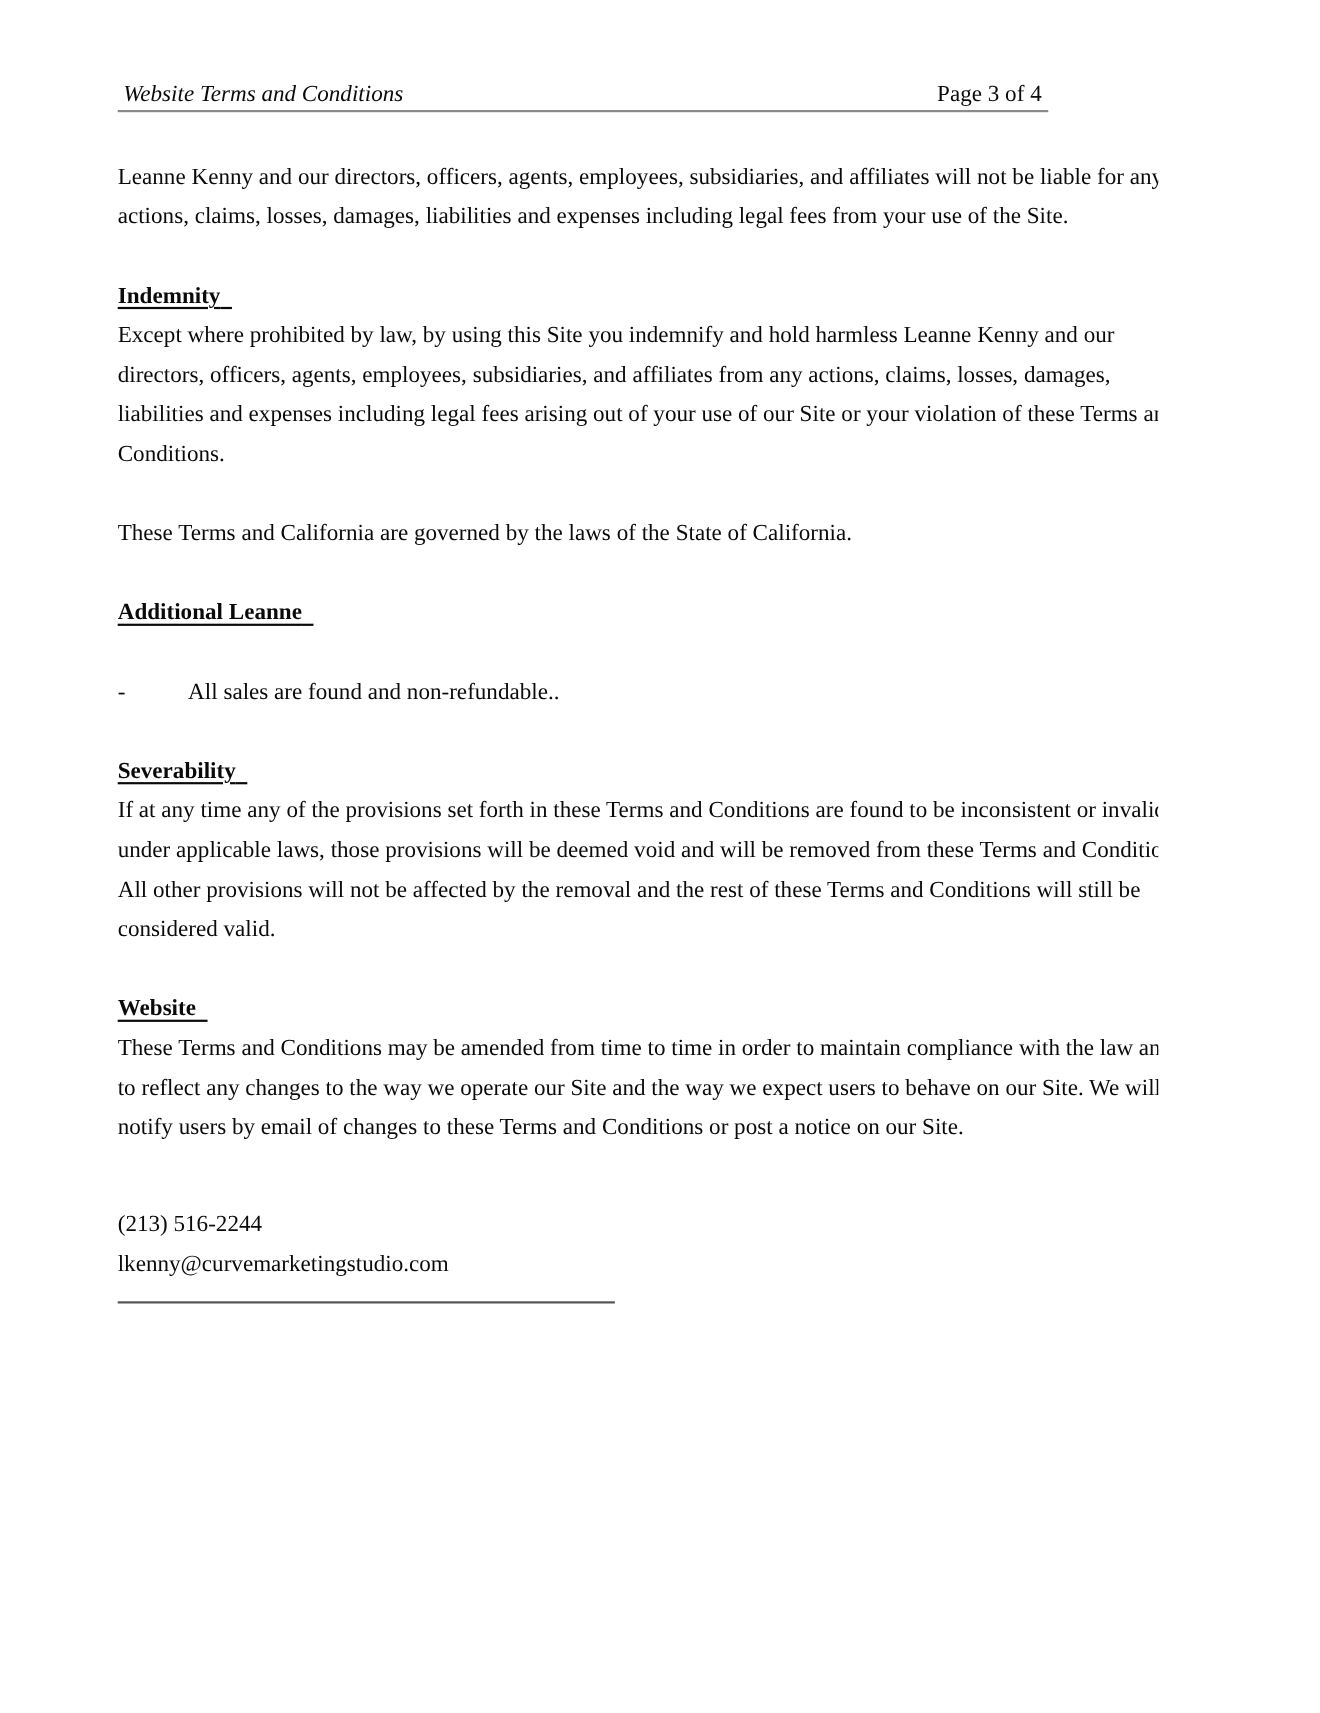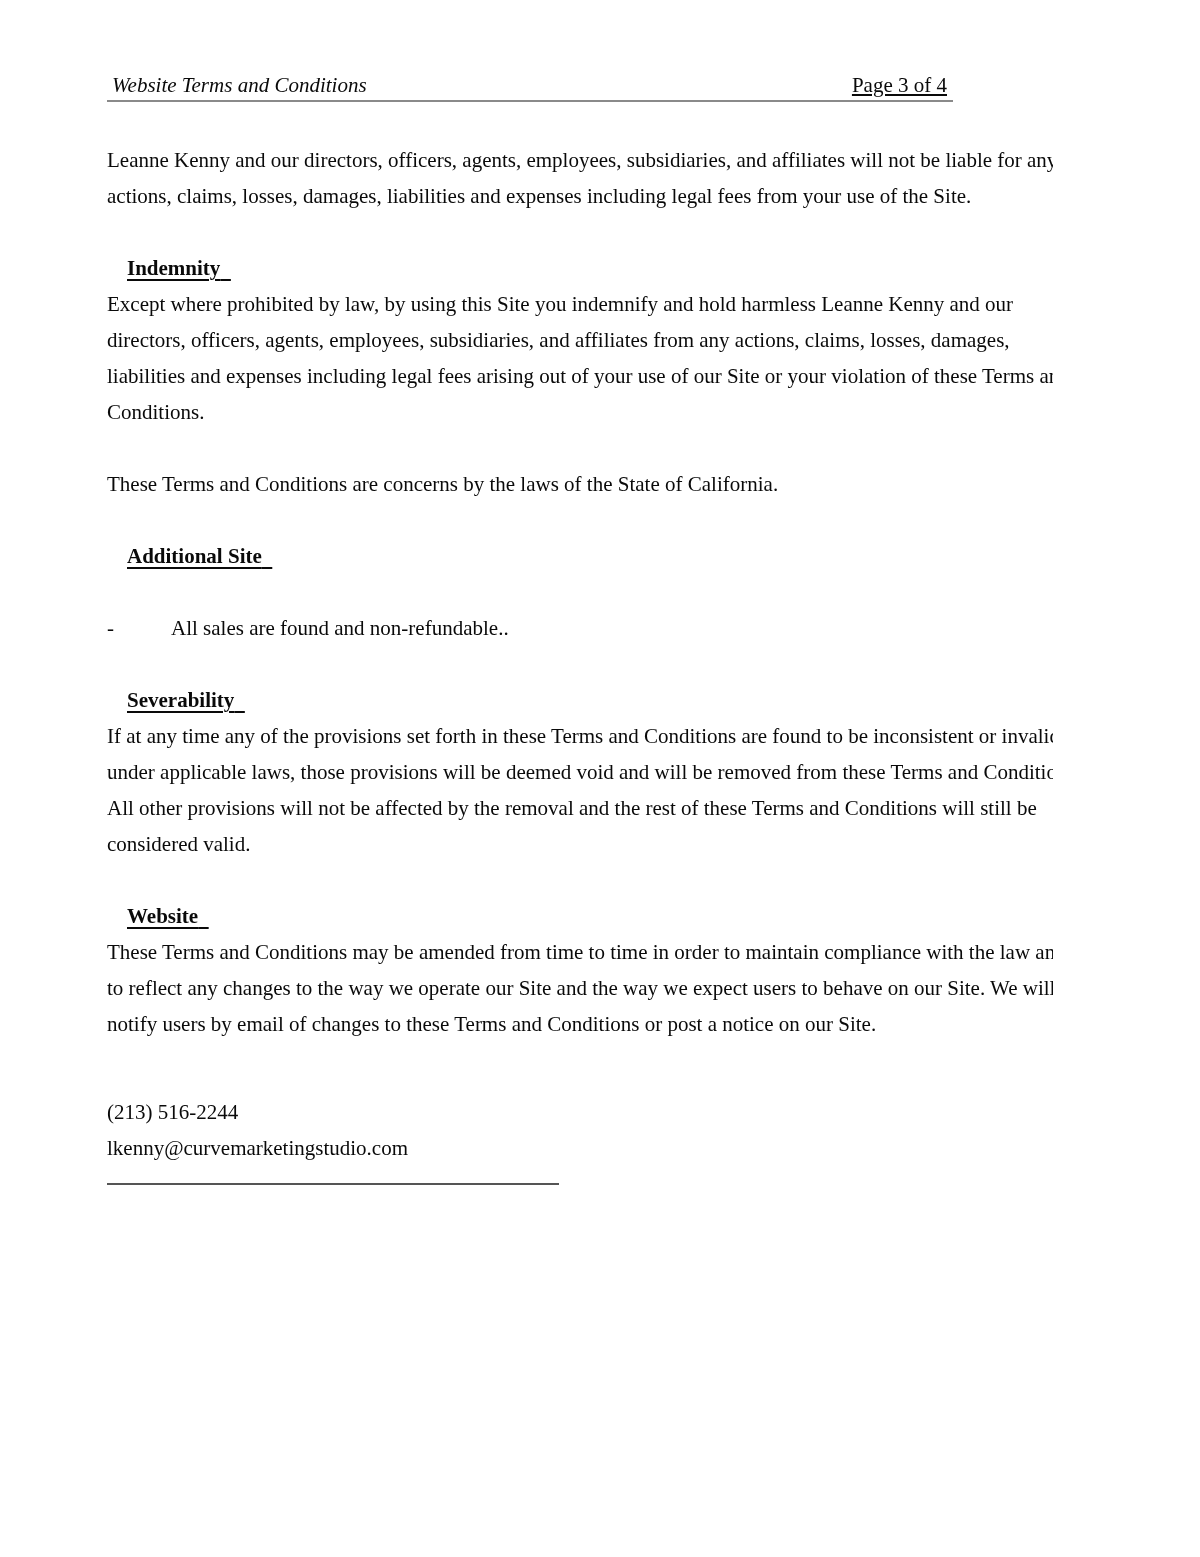--- a/index.html
+++ b/index.html
@@ -26,41 +26,39 @@
     padding-top: 70px;
     line-height: 30px;
     border-bottom: 2px solid #8a8a8a;
   }
   .doc-title {
     font-style: italic;
     padding-left: 5px;
   }
   .page-indicator {
     padding-right: 6px;
-    text-decoration: underline;
   }
   .content {
     margin: 0 0 0 107px;
     width: 980px;
   }
   .intro {
     margin-top: 40px;
   }
   .section {
     margin-top: 36px;
   }
   .sec-heading {
     font-weight: bold;
   }
   .sec-heading .u {
     display: inline;
     text-decoration: underline;
     text-decoration-thickness: 2px;
     text-underline-offset: 4px;
-    margin-left: 20px;
   }
   .sec-heading .u::after {
     content: "\00a0\00a0";
   }
   .list-block {
     margin-top: 36px;
   }
   .list-item {
     display: flex;
   }
@@ -92,26 +90,26 @@
     <div class="intro">Leanne Kenny and our directors, officers, agents, employees, subsidiaries, and affiliates will not be liable for any actions, claims, losses, damages, liabilities and expenses including legal fees from your use of the Site.</div>
 
     <div class="section">
       <div class="sec-heading">
         <span class="u">Indemnity</span>
       </div>
       <div class="sec-body">Except where prohibited by law, by using this Site you indemnify and hold harmless Leanne Kenny and our directors, officers, agents, employees, subsidiaries, and affiliates from any actions, claims, losses, damages, liabilities and expenses including legal fees arising out of your use of our Site or your violation of these Terms and Conditions.</div>
     </div>
 
     <div class="section">
-      <div class="sec-body">These Terms and Conditions are concerns by the laws of the State of California.</div>
+      <div class="sec-body">These Terms and California are governed by the laws of the State of California.</div>
     </div>
 
     <div class="section">
       <div class="sec-heading">
-        <span class="u">Additional Site</span>
+        <span class="u">Additional Leanne</span>
       </div>
       <div class="list-block">
         <div class="list-item">
           <span class="list-marker">-</span>
           <span class="list-text">All sales are found and non-refundable..</span>
         </div>
       </div>
     </div>
 
     <div class="section">

